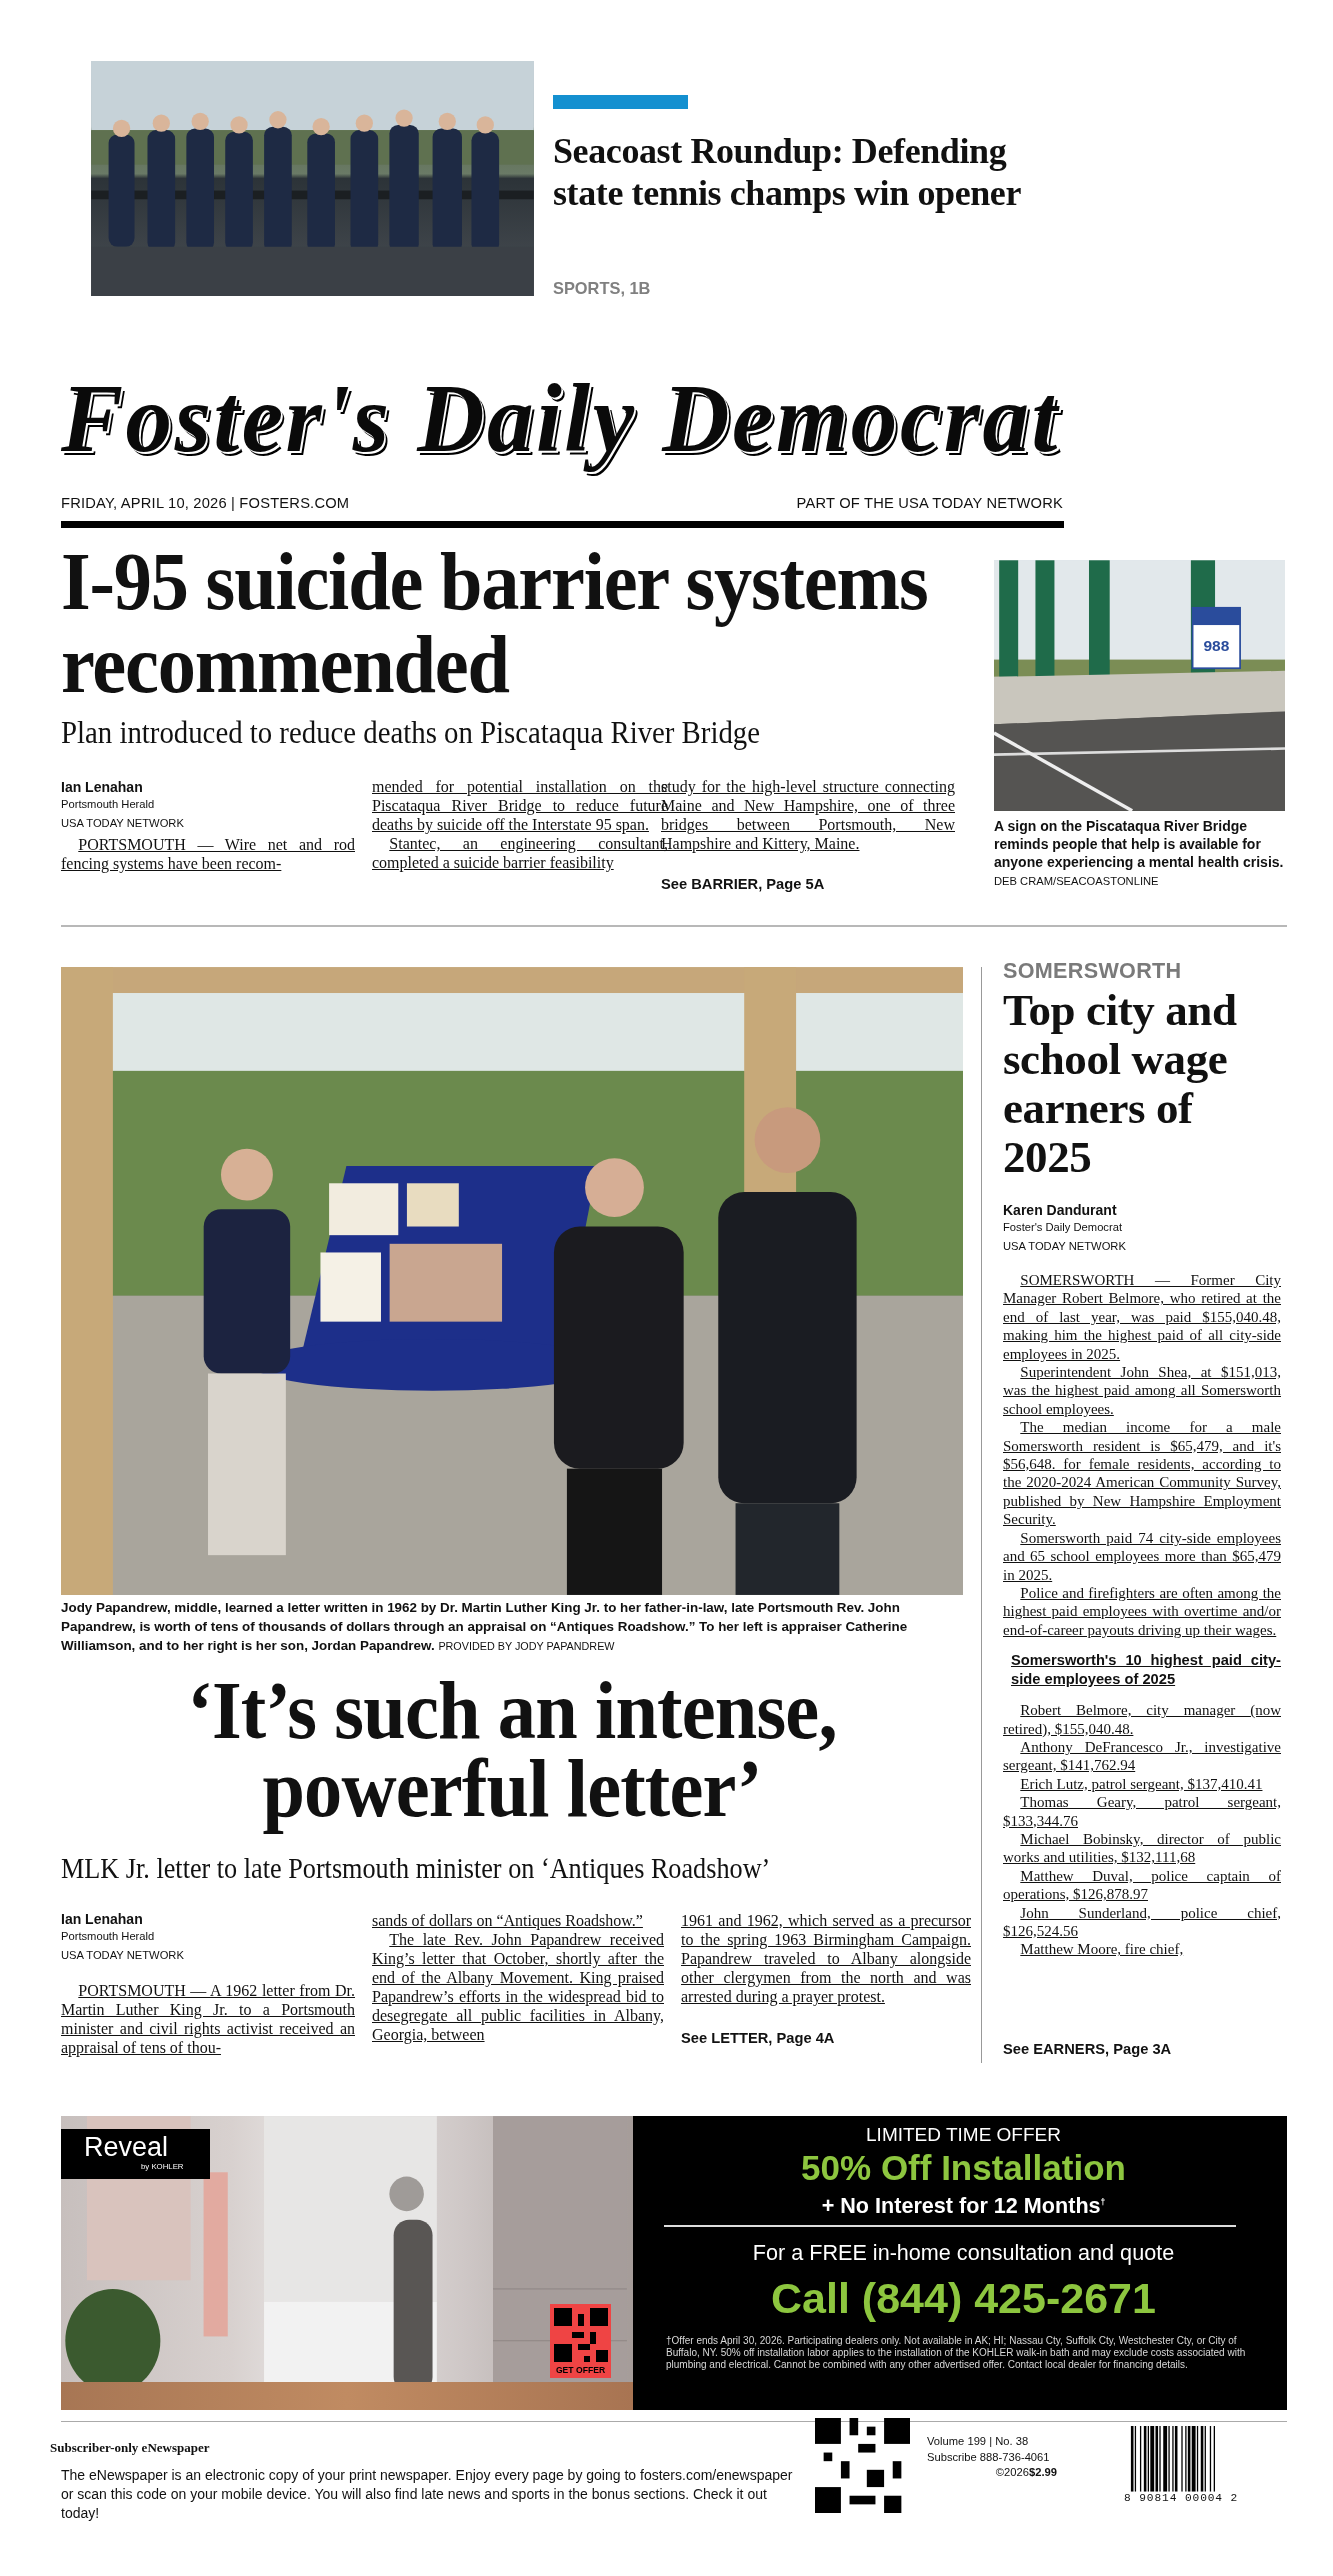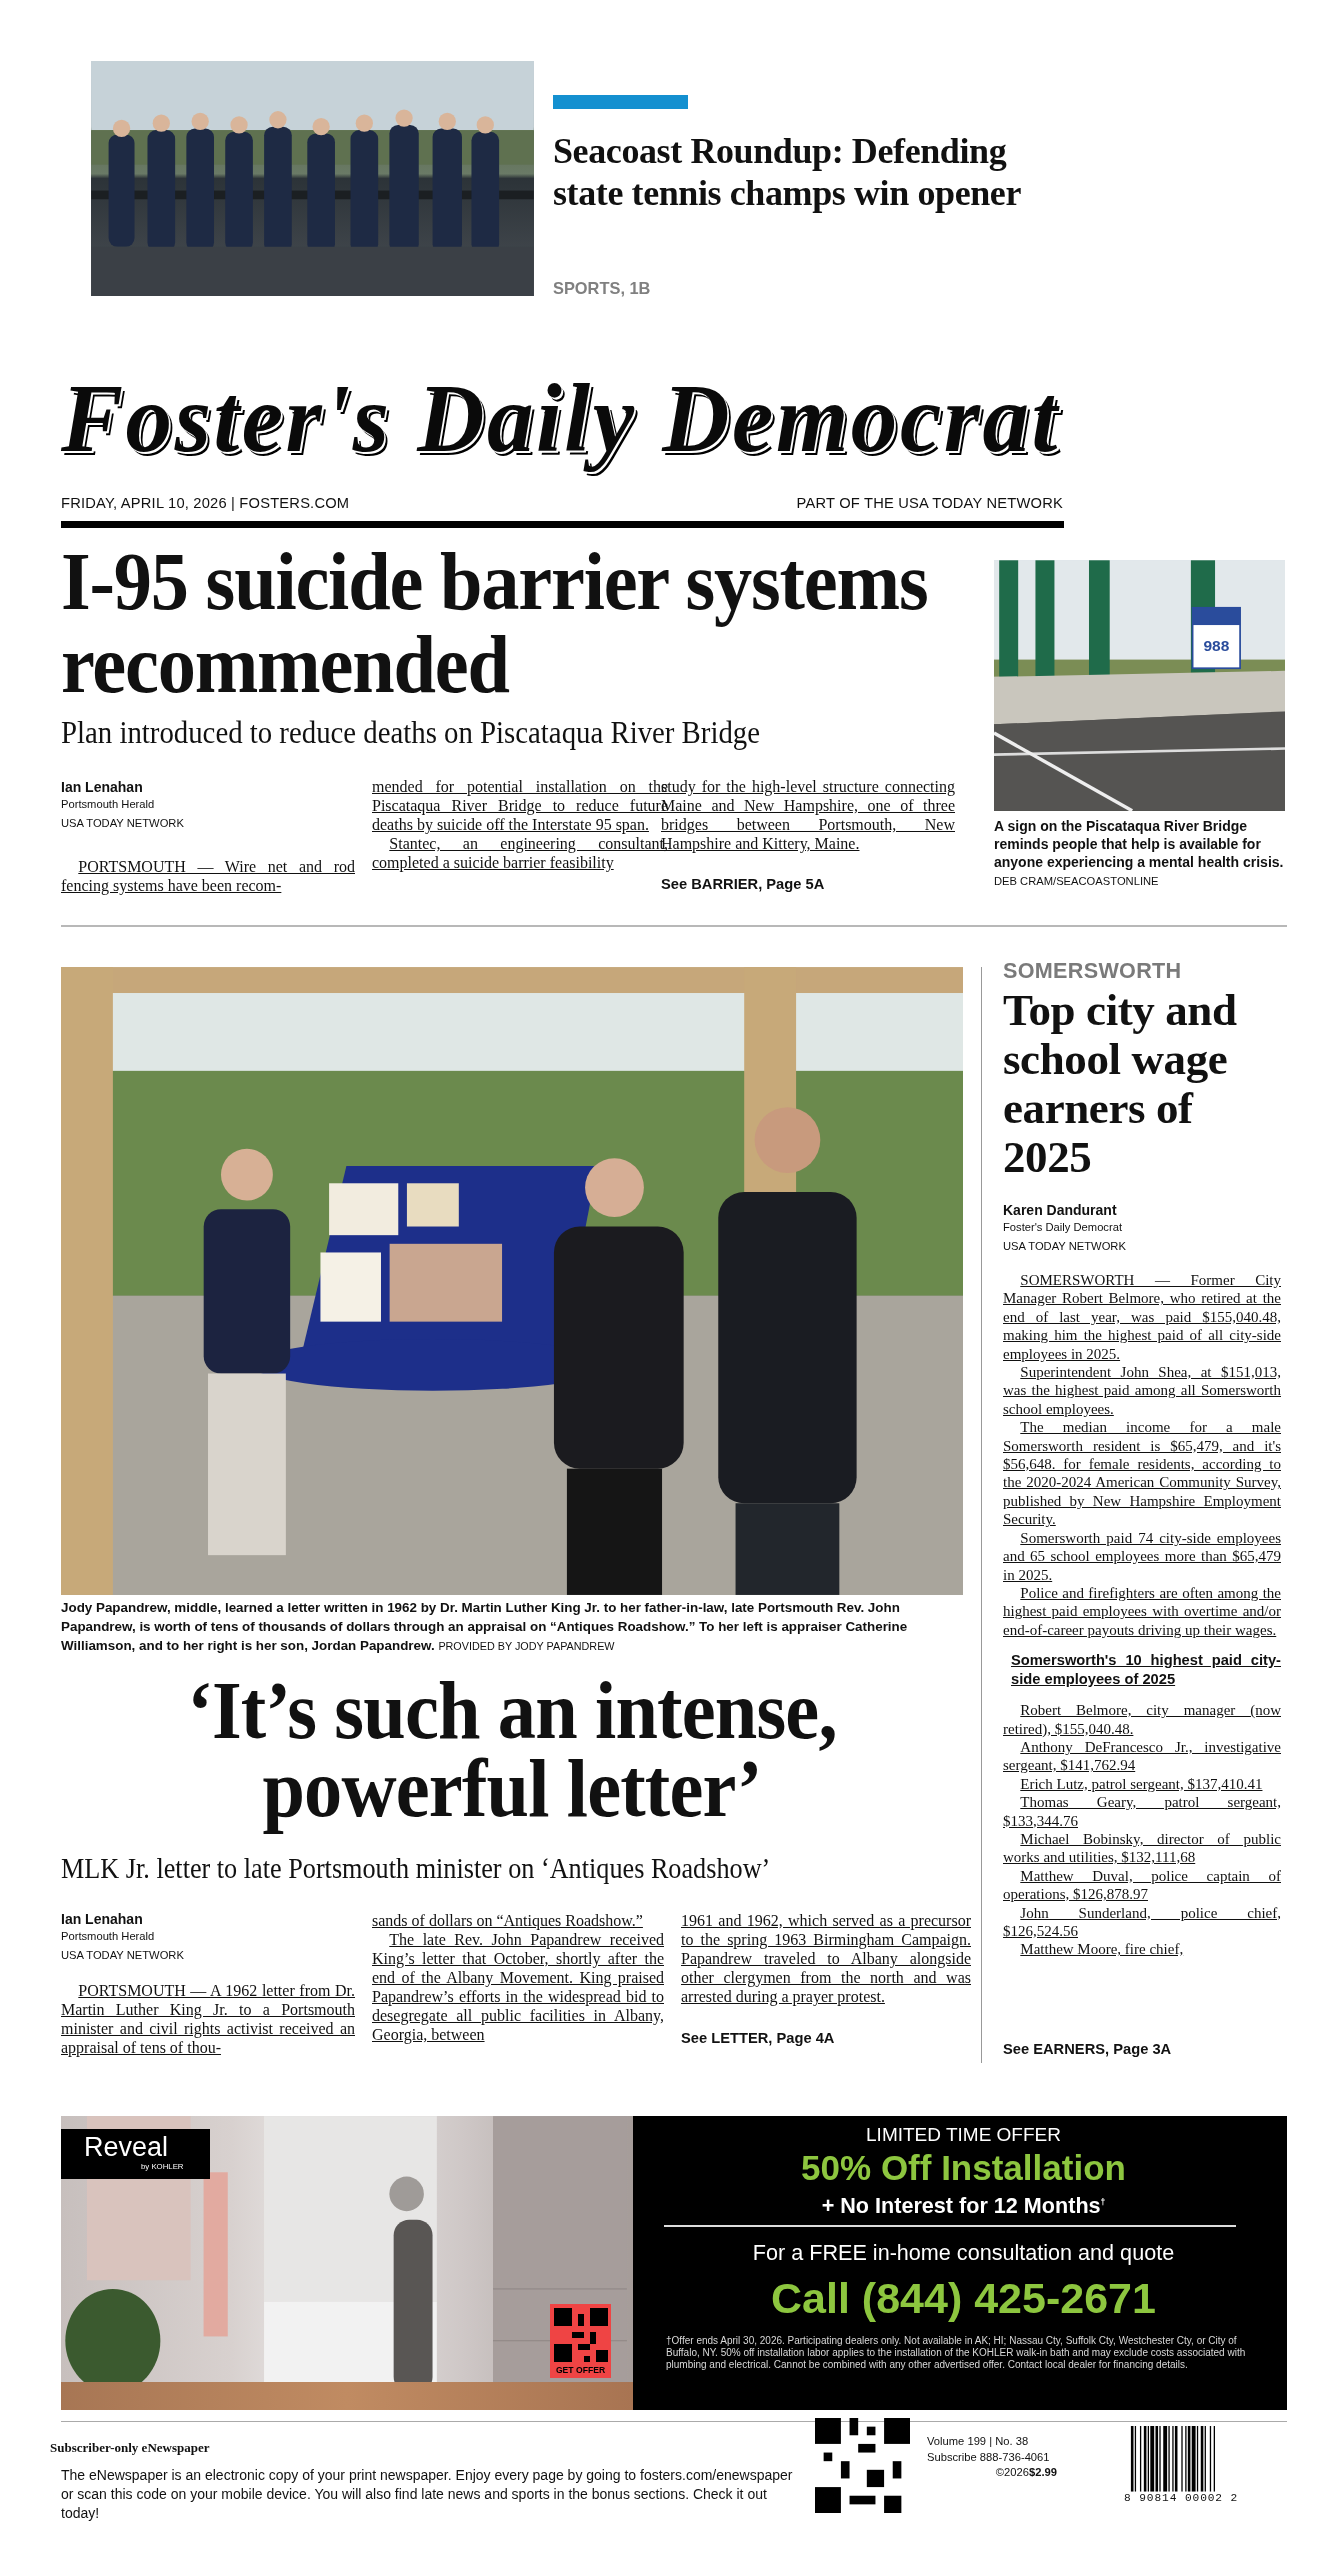--- a/index.html
+++ b/index.html
@@ -136,21 +136,21 @@
 
 <div id="lead-headline" class="abs serif">
   <div style="white-space: normal; width: 1003px;">I-95 suicide barrier systems recommended</div>
 </div>
 <div id="lead-deck" class="abs serif">Plan introduced to reduce deaths on Piscataqua River Bridge</div>
 
 <div id="lead-col1" class="abs">
   <div class="byline-name sans" style="margin-top:1.7px;">Ian Lenahan</div>
   <div class="byline-meta sans">Portsmouth Herald</div>
   <div class="byline-meta sans">USA TODAY NETWORK</div>
-  <div class="body" style="margin-top:24px;">
+  <div class="body" style="margin-top:2px;">
       <p>PORTSMOUTH — Wire net and rod fencing systems have been recom-</p>
     </div>
 </div>
 <div id="lead-col2" class="abs body">
   <p style="text-indent:0">mended for potential installation on the Piscataqua River Bridge to reduce future deaths by suicide off the Interstate 95 span.</p>
   <p>Stantec, an engineering consultant, completed a suicide barrier feasibility</p>
 </div>
 <div id="lead-col3" class="abs">
   <div class="body">
       <p style="text-indent:0">study for the high-level structure connecting Maine and New Hampshire, one of three bridges between Portsmouth, New Hampshire and Kittery, Maine.</p>
@@ -357,14 +357,14 @@
       <rect x="71" y="0" width="1.5" height="76" fill="#000"></rect>
       <rect x="74" y="0" width="3" height="76" fill="#000"></rect>
       <rect x="78.5" y="0" width="4.5" height="76" fill="#000"></rect>
       <rect x="84.5" y="0" width="1.5" height="76" fill="#000"></rect>
       <rect x="89" y="0" width="3" height="76" fill="#000"></rect>
       <rect x="93.5" y="0" width="1.5" height="76" fill="#000"></rect>
       <rect x="99.5" y="0" width="1.5" height="76" fill="#000"></rect>
       <rect x="104" y="0" width="1.5" height="76" fill="#000"></rect>
     </svg>
 </div>
-<div id="barcode-num" class="abs">8 90814 00002 2</div>
+<div id="barcode-num" class="abs">8 90814 00004 2</div>
 
 
 </body></html>

